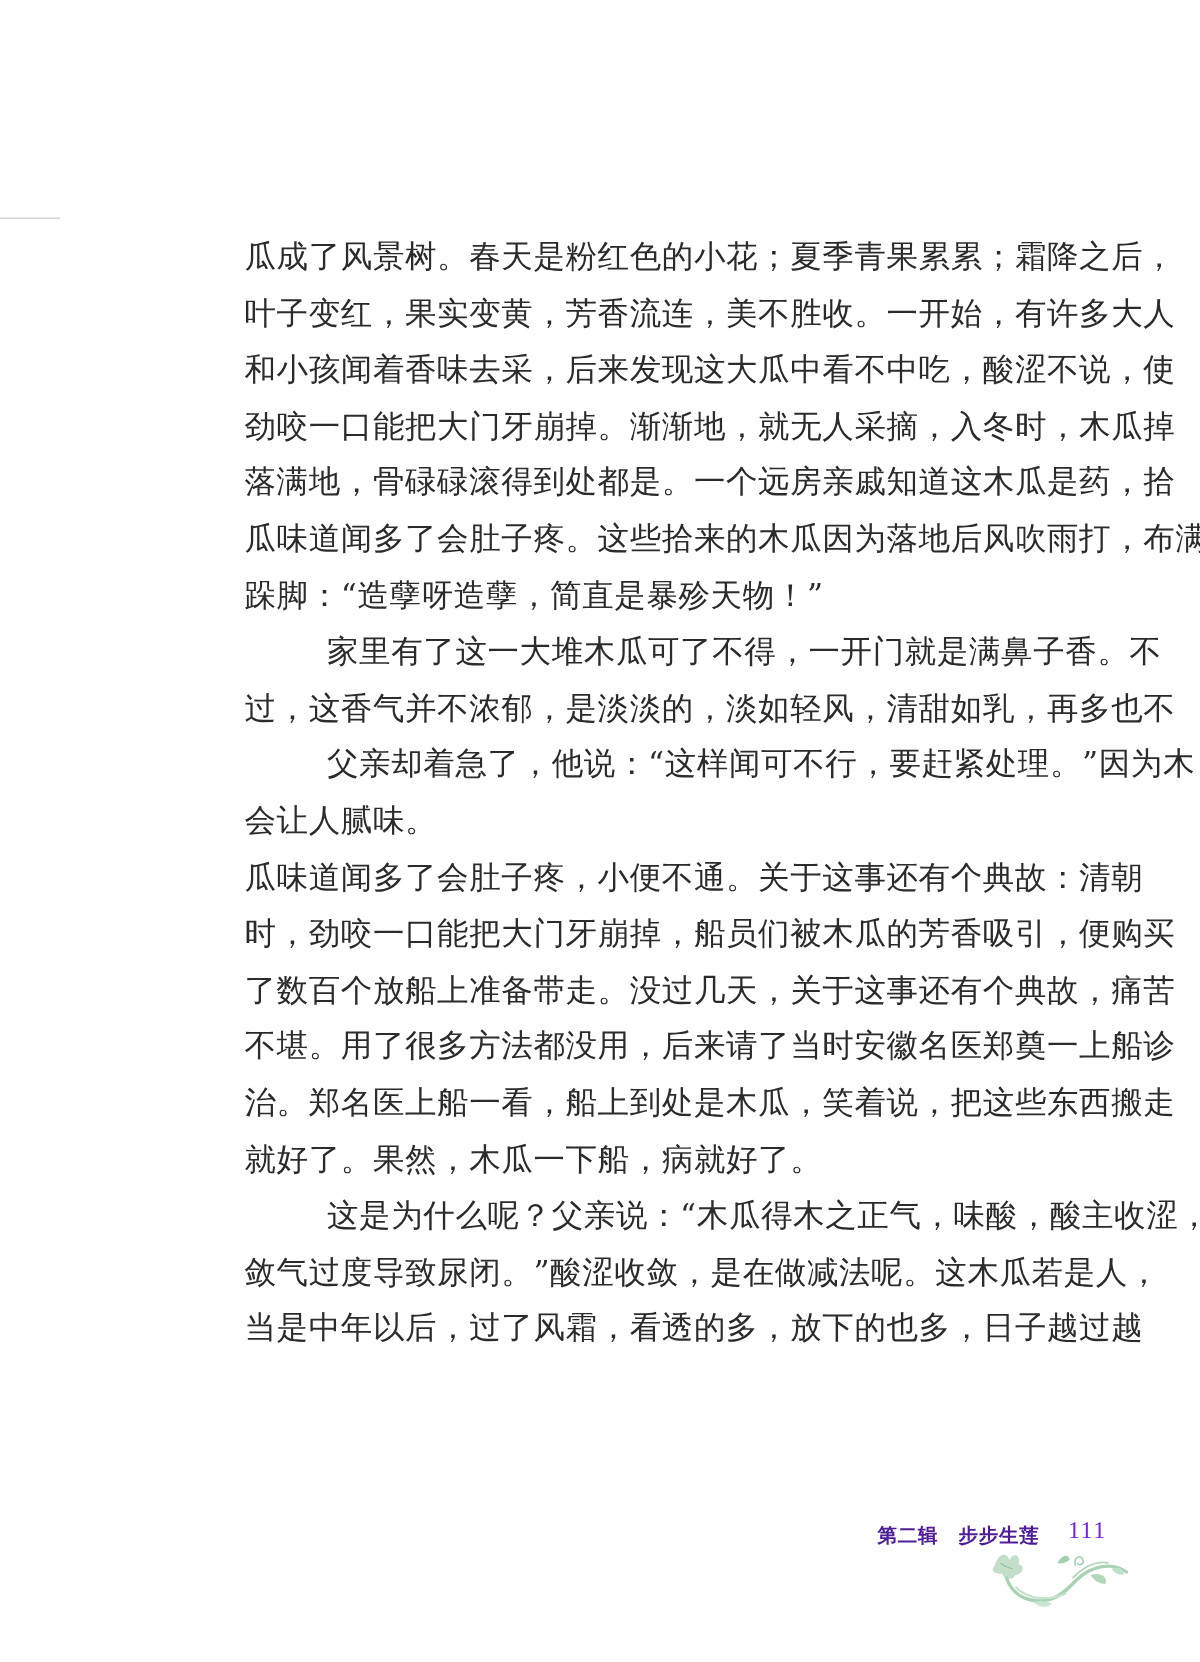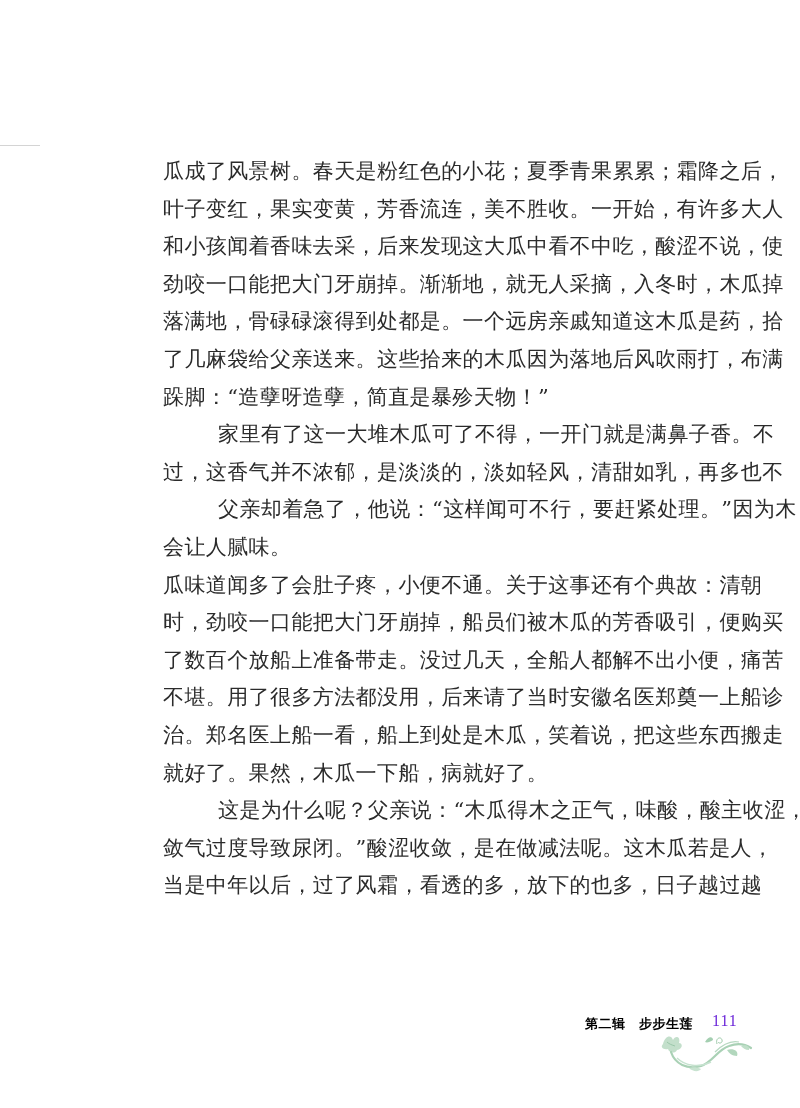--- a/index.html
+++ b/index.html
@@ -44,21 +44,21 @@
     .line.indent {
       padding-left: 55px;
     }
     .footer-label {
       position: absolute;
       left: 585px;
       top: 1015px;
       font-family: "DejaVu Sans", "Liberation Sans", sans-serif;
       font-weight: bold;
       font-size: 13px;
-      color: #000000;
+      color: #4c1d95;
       letter-spacing: 0.5px;
       white-space: pre;
     }
     .page-number {
       position: absolute;
       left: 712px;
       top: 1012px;
       font-family: "Liberation Serif", "DejaVu Serif", serif;
       font-size: 16px;
       color: #6d28d9;
@@ -76,29 +76,29 @@
 <body>
 
 <div class="corner-rule"></div>
 
 <div class="text-block">
   <div class="line">瓜成了风景树。春天是粉红色的小花；夏季青果累累；霜降之后，</div>
   <div class="line">叶子变红，果实变黄，芳香流连，美不胜收。一开始，有许多大人</div>
   <div class="line">和小孩闻着香味去采，后来发现这大瓜中看不中吃，酸涩不说，使</div>
   <div class="line">劲咬一口能把大门牙崩掉。渐渐地，就无人采摘，入冬时，木瓜掉</div>
   <div class="line">落满地，骨碌碌滚得到处都是。一个远房亲戚知道这木瓜是药，拾</div>
-  <div class="line">了几麻袋给父亲送来。这些拾来的木瓜因为落地后风吹雨打，布满</div>
+  <div class="line">瓜味道闻多了会肚子疼。这些拾来的木瓜因为落地后风吹雨打，布满</div>
   <div class="line last">跺脚：“造孽呀造孽，简直是暴殄天物！”</div>
   <div class="line indent">家里有了这一大堆木瓜可了不得，一开门就是满鼻子香。不</div>
   <div class="line">过，这香气并不浓郁，是淡淡的，淡如轻风，清甜如乳，再多也不</div>
   <div class="line indent">父亲却着急了，他说：“这样闻可不行，要赶紧处理。”因为木</div>
   <div class="line last">会让人腻味。</div>
   <div class="line">瓜味道闻多了会肚子疼，小便不通。关于这事还有个典故：清朝</div>
   <div class="line">时，劲咬一口能把大门牙崩掉，船员们被木瓜的芳香吸引，便购买</div>
-  <div class="line">了数百个放船上准备带走。没过几天，全船人都解不出小便，痛苦</div>
+  <div class="line">了数百个放船上准备带走。没过几天，关于这事还有个典故，痛苦</div>
   <div class="line">不堪。用了很多方法都没用，后来请了当时安徽名医郑奠一上船诊</div>
   <div class="line">治。郑名医上船一看，船上到处是木瓜，笑着说，把这些东西搬走</div>
   <div class="line last">就好了。果然，木瓜一下船，病就好了。</div>
   <div class="line indent">这是为什么呢？父亲说：“木瓜得木之正气，味酸，酸主收涩，</div>
   <div class="line">敛气过度导致尿闭。”酸涩收敛，是在做减法呢。这木瓜若是人，</div>
   <div class="line">当是中年以后，过了风霜，看透的多，放下的也多，日子越过越</div>
 </div>
 
 <div class="footer-label">第二辑　步步生莲</div>
 <div class="page-number">111</div>

